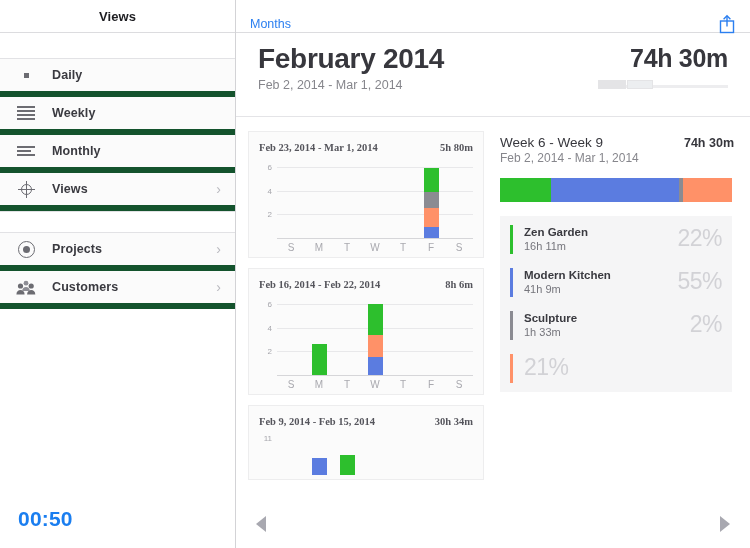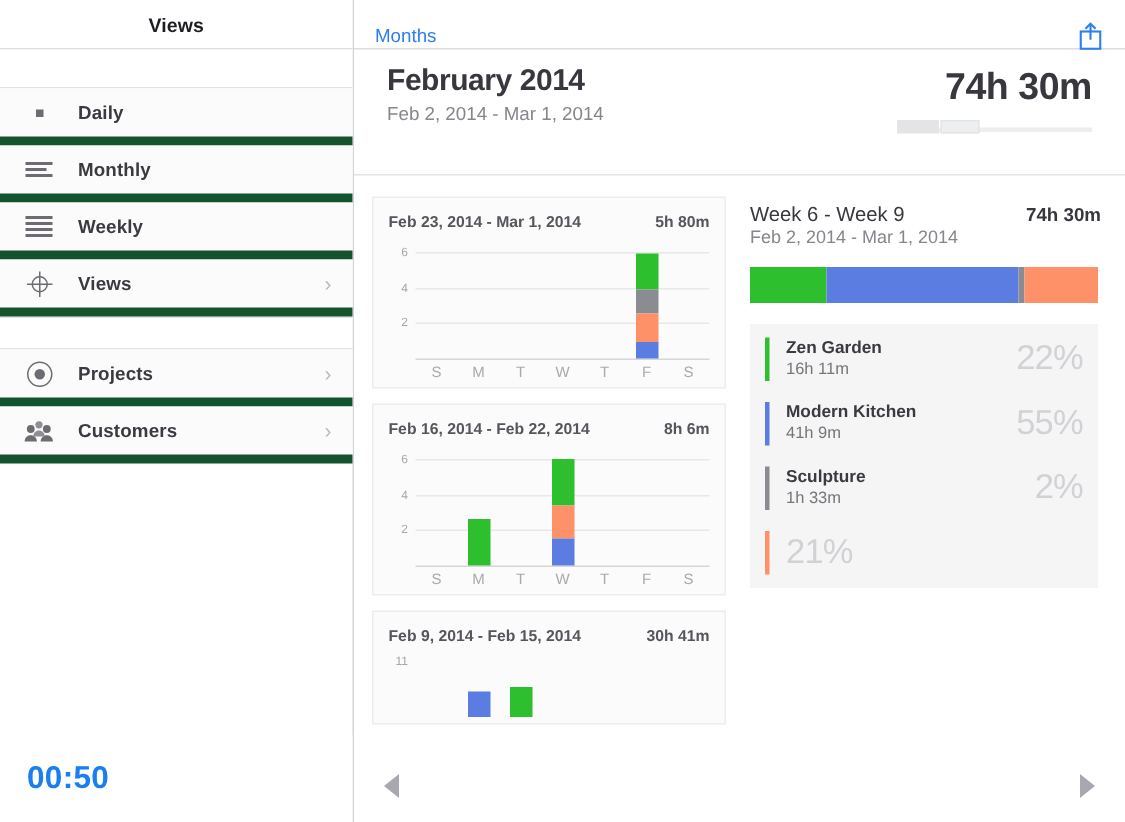--- a/index.html
+++ b/index.html
@@ -84,42 +84,42 @@
   }
   .crumb { font-size: 12.5px; color: #2b7ff0; cursor: pointer; }
   .share-icon { width: 18px; height: 20px; position: relative; }
 
   .page-header {
     padding: 10px 22px 0 22px;
     border-bottom: 1px solid #e4e4e7;
     height: 84px; position: relative;
   }
   .ph-row { display: flex; align-items: flex-start; justify-content: space-between; }
-  .ph-title { font-size: 20px; font-weight: bold; color: #37373d; letter-spacing: -.3px; line-height: 1.15; }
+  .ph-title { font-size: 28px; font-weight: bold; color: #37373d; letter-spacing: -.3px; line-height: 1.15; }
   .ph-total { font-size: 25px; font-weight: bold; color: #37373d; letter-spacing: -.3px; line-height: 1.25; }
   .ph-sub { font-size: 12.5px; color: #86868c; margin-top: 3px; }
   .ph-right { text-align: right; }
   .scrub { margin-top: 6px; height: 9px; position: relative; width: 130px; margin-left: auto; }
   .scrub .track { position: absolute; right: 0; bottom: 1px; width: 130px; height: 3px; background: #ededef; }
   .scrub .blk1 { position: absolute; left: 0px; top: 0; width: 28px; height: 9px; background: #e4e4e6; }
   .scrub .blk2 { position: absolute; left: 29px; top: 0; width: 26px; height: 9px; background: #eceef0; border: 1px solid #e4e4e6; }
 
   .content { display: flex; padding: 14px 12px 0 12px; gap: 12px; }
   .col-left { width: 236px; }
   .col-right { width: 240px; }
 
   
   .chart-card {
     background: #fbfbfb;
     border: 1px solid #ededee;
     margin-bottom: 10px;
     padding: 10px 10px 4px 10px;
     position: relative;
   }
-  .cc-head { display: flex; justify-content: space-between; align-items: baseline; margin-bottom: 8px; }
+  .cc-head { display: flex; justify-content: space-between; align-items: baseline; margin-bottom: 8px; font-family: Liberation Serif, serif; }
   .cc-range { font-size: 10.5px; font-weight: bold; color: #55555c; }
   .cc-total { font-size: 10.5px; font-weight: bold; color: #55555c; }
   .plot { position: relative; height: 78px; margin-left: 18px; border-bottom: 1px solid #d6d6d9; }
   .plot.short { height: 40px; border-bottom: none; }
   .gridline { position: absolute; left: 0; right: 0; height: 1px; background: #e8e8ea; }
   .ytick { position: absolute; right: 100%; margin-right: 5px; font-size: 8px; color: #a6a6ac; transform: translateY(-50%); }
   .bars { position: absolute; left: 0; right: 0; bottom: 0; height: 100%; display: flex; align-items: flex-end; }
   .bslot { flex: 1; display: flex; justify-content: center; align-items: flex-end; height: 100%; }
   .bar { width: 15px; display: flex; flex-direction: column-reverse; }
   .seg { width: 100%; display: block; }
@@ -173,37 +173,37 @@
         <span class="nav-icon">
           <span class="ico-daily"></span>
         </span>
         <span class="nav-label">Daily</span>
       </div>
 
       <div class="nav-item">
         <span class="nav-icon">
           <span class="ico-lines">
             <i style="width:18px"></i>
-              <i style="width:14px"></i>
-              <i style="width:18px"></i>
-          </span>
-        </span>
-        <span class="nav-label">Monthly</span>
-      </div>
-
-      <div class="nav-item">
-        <span class="nav-icon">
-          <span class="ico-lines">
-            <i style="width:18px"></i>
               <i style="width:18px"></i>
               <i style="width:18px"></i>
               <i style="width:18px"></i>
           </span>
         </span>
         <span class="nav-label">Weekly</span>
+      </div>
+
+      <div class="nav-item">
+        <span class="nav-icon">
+          <span class="ico-lines">
+            <i style="width:18px"></i>
+              <i style="width:14px"></i>
+              <i style="width:18px"></i>
+          </span>
+        </span>
+        <span class="nav-label">Monthly</span>
       </div>
 
       <div class="nav-item">
         <span class="nav-icon">
           <span class="ico-target">
               <span class="cross-h"></span>
               <span class="cross-v"></span>
               <span class="ring"></span>
             </span>
         </span>
@@ -386,21 +386,21 @@
               <span class="xlab">W</span>
               <span class="xlab">T</span>
               <span class="xlab">F</span>
               <span class="xlab">S</span>
             </div>
         </div>
 
         <div class="chart-card">
           <div class="cc-head">
             <span class="cc-range">Feb 9, 2014 - Feb 15, 2014</span>
-            <span class="cc-total">30h 41m</span>
+            <span class="cc-total">30h 34m</span>
           </div>
           <div class="plot short" id="plot2">
               <span class="ytick" style="top: 3.33333px;">11</span>
               <div class="bars">
                 <div class="bslot">
                   <div class="bar"></div>
                 </div>
                 <div class="bslot">
                   <div class="bar">
                     <span class="seg" style="height: 16.6667px; background: rgb(91, 124, 224);"></span>

